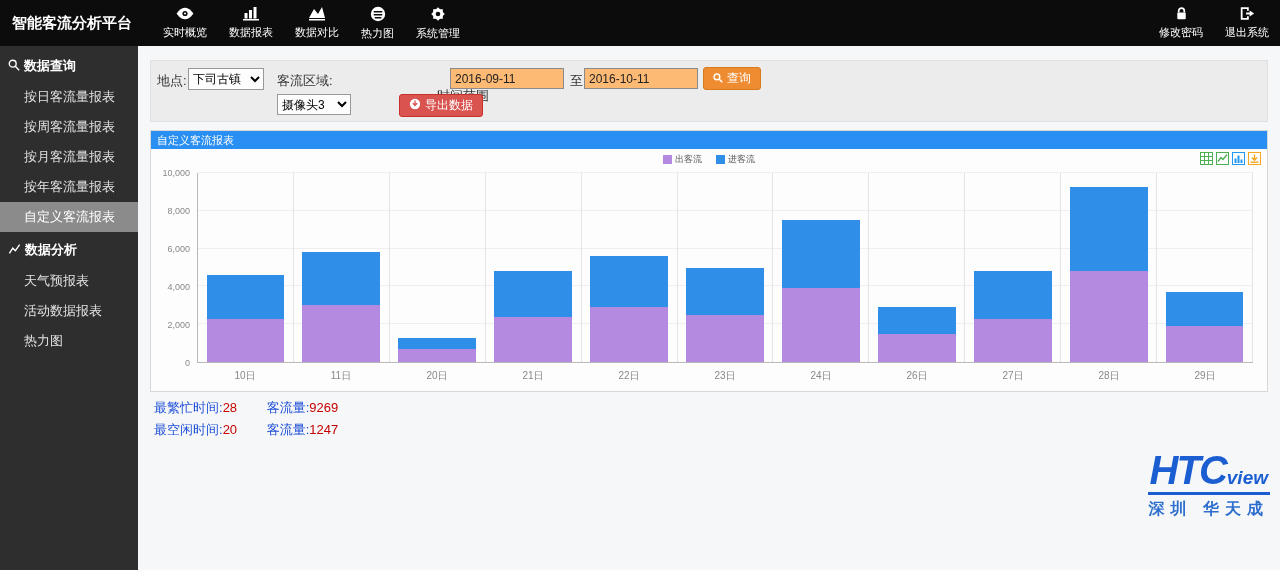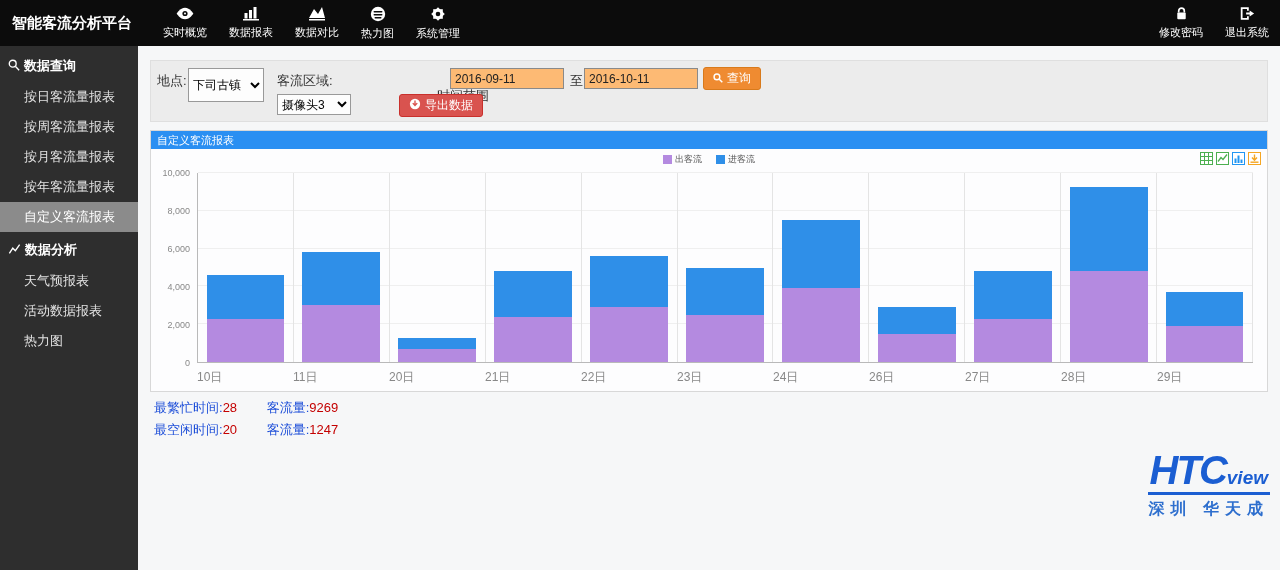--- a/index.html
+++ b/index.html
@@ -21,21 +21,21 @@
   .side-title { color:#fff; font-weight:bold; font-size:13px; padding:9px 8px 7px 8px;
                 display:flex; align-items:center; gap:4px; }
   .side-item { font-size:13px; color:#e2e2e2; padding:6px 4px 6px 24px; cursor:pointer; }
   .side-item.active { background:#8b8b8b; color:#fff; }
 
   main { flex:1; position:relative; padding:14px 12px 0 12px; background:#f6f7f8; }
 
   
   .filter-bar { position:relative; height:62px; background:#ececec; border:1px solid #dfdfdf; }
   .f-label { position:absolute; font-size:13px; color:#333; }
-  .f-select { position:absolute; font-size:12px; height:34px; border:1px solid #999; background:#fdfdfd; }
+  .f-select { position:absolute; font-size:12px; height:22px; border:1px solid #999; background:#fdfdfd; }
   .f-input  { position:absolute; font-size:12px; height:21px; width:114px; border:1px solid #8a8a8a;
               background:#fdba74; padding:0 4px; color:#222; }
   .btn { position:absolute; display:inline-flex; align-items:center; gap:4px; color:#fff;
          font-size:12px; border-radius:3px; padding:0 9px; height:23px; cursor:pointer; border:1px solid; }
   .btn-query  { background:#ef8b31; border-color:#d87a1c; }
   .btn-export { background:#d9534f; border-color:#c9302c; }
 
   
   .panel { margin-top:8px; border:1px solid #d8d8d8; background:#fff; }
   .panel-header { height:18px; line-height:18px; background:#2a8ff2; color:#fff; font-size:11px; padding-left:6px; }
@@ -51,21 +51,21 @@
   .yaxis { position:absolute; left:0; top:0; bottom:18px; width:36px; }
   .ytick { position:absolute; right:5px; font-size:9px; color:#888; }
   .plot { position:absolute; left:38px; right:0; top:0; bottom:18px;
           border-left:1px solid #b9b9b9; border-bottom:1px solid #b9b9b9; display:flex; }
   .slot { flex:1; position:relative; border-right:1px solid #e4e4e4; }
   .gridline { position:absolute; left:0; right:0; height:1px; background:#efefef; }
   .bar { position:absolute; bottom:0; left:9%; width:82%; height:100%;
          display:flex; flex-direction:column-reverse; }
   .seg { width:100%; }
   .xlabels { position:absolute; left:38px; right:0; bottom:0; height:16px; display:flex; }
-  .xlab { flex:1; font-size:12px; color:#888; padding-top:4px; }
+  .xlab { flex:1; text-align:center; font-size:10px; color:#888; padding-top:4px; }
 
   
   .stats { margin:7px 0 0 4px; font-size:13px; }
   .stat-line { margin-bottom:4px; }
   .s-label { color:#1d4ed8; }
   .s-val { color:#c40000; }
   .gap { margin-left:26px; }
 
   
   .logo { position:absolute; right:10px; top:404px; text-align:center; }

